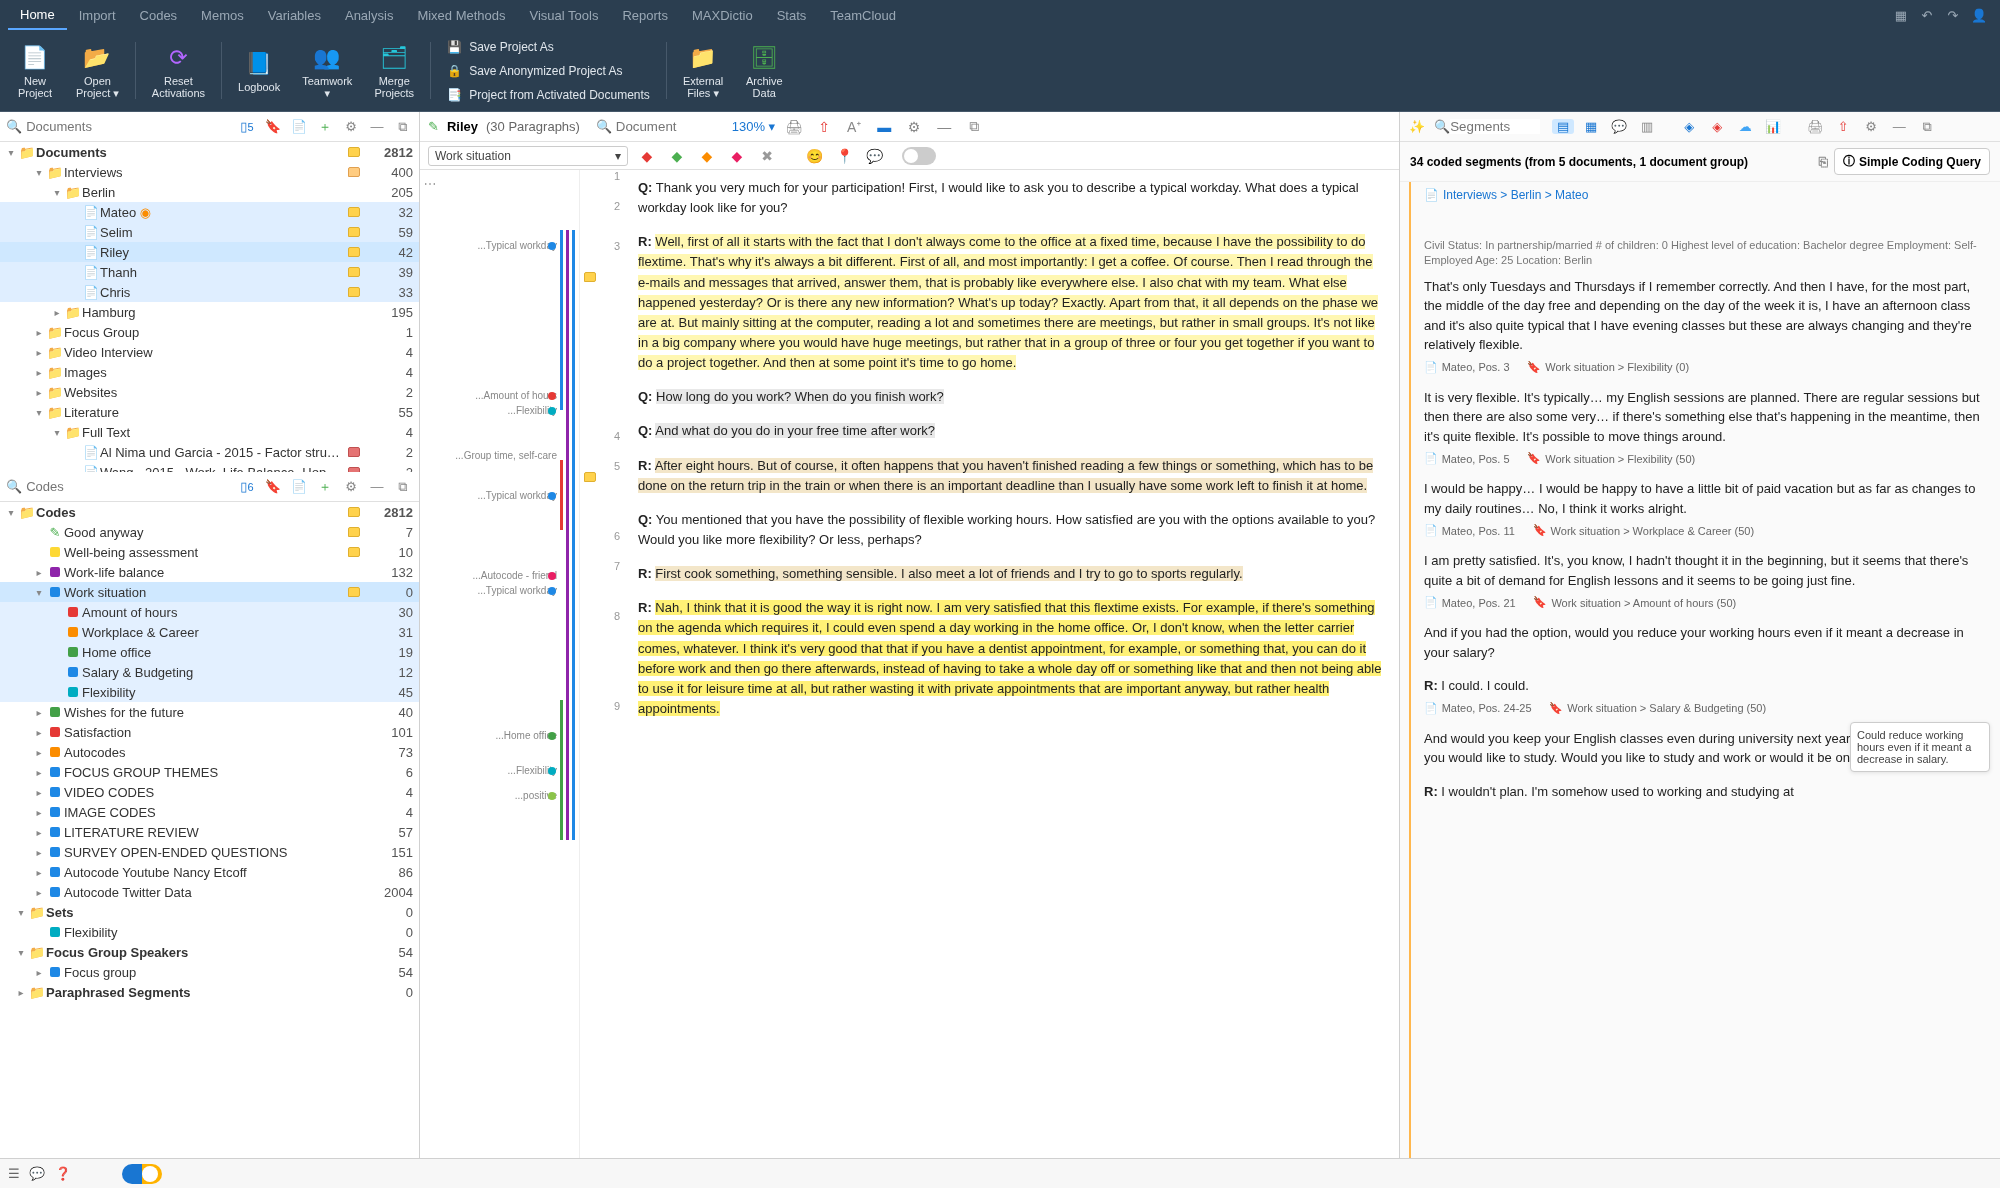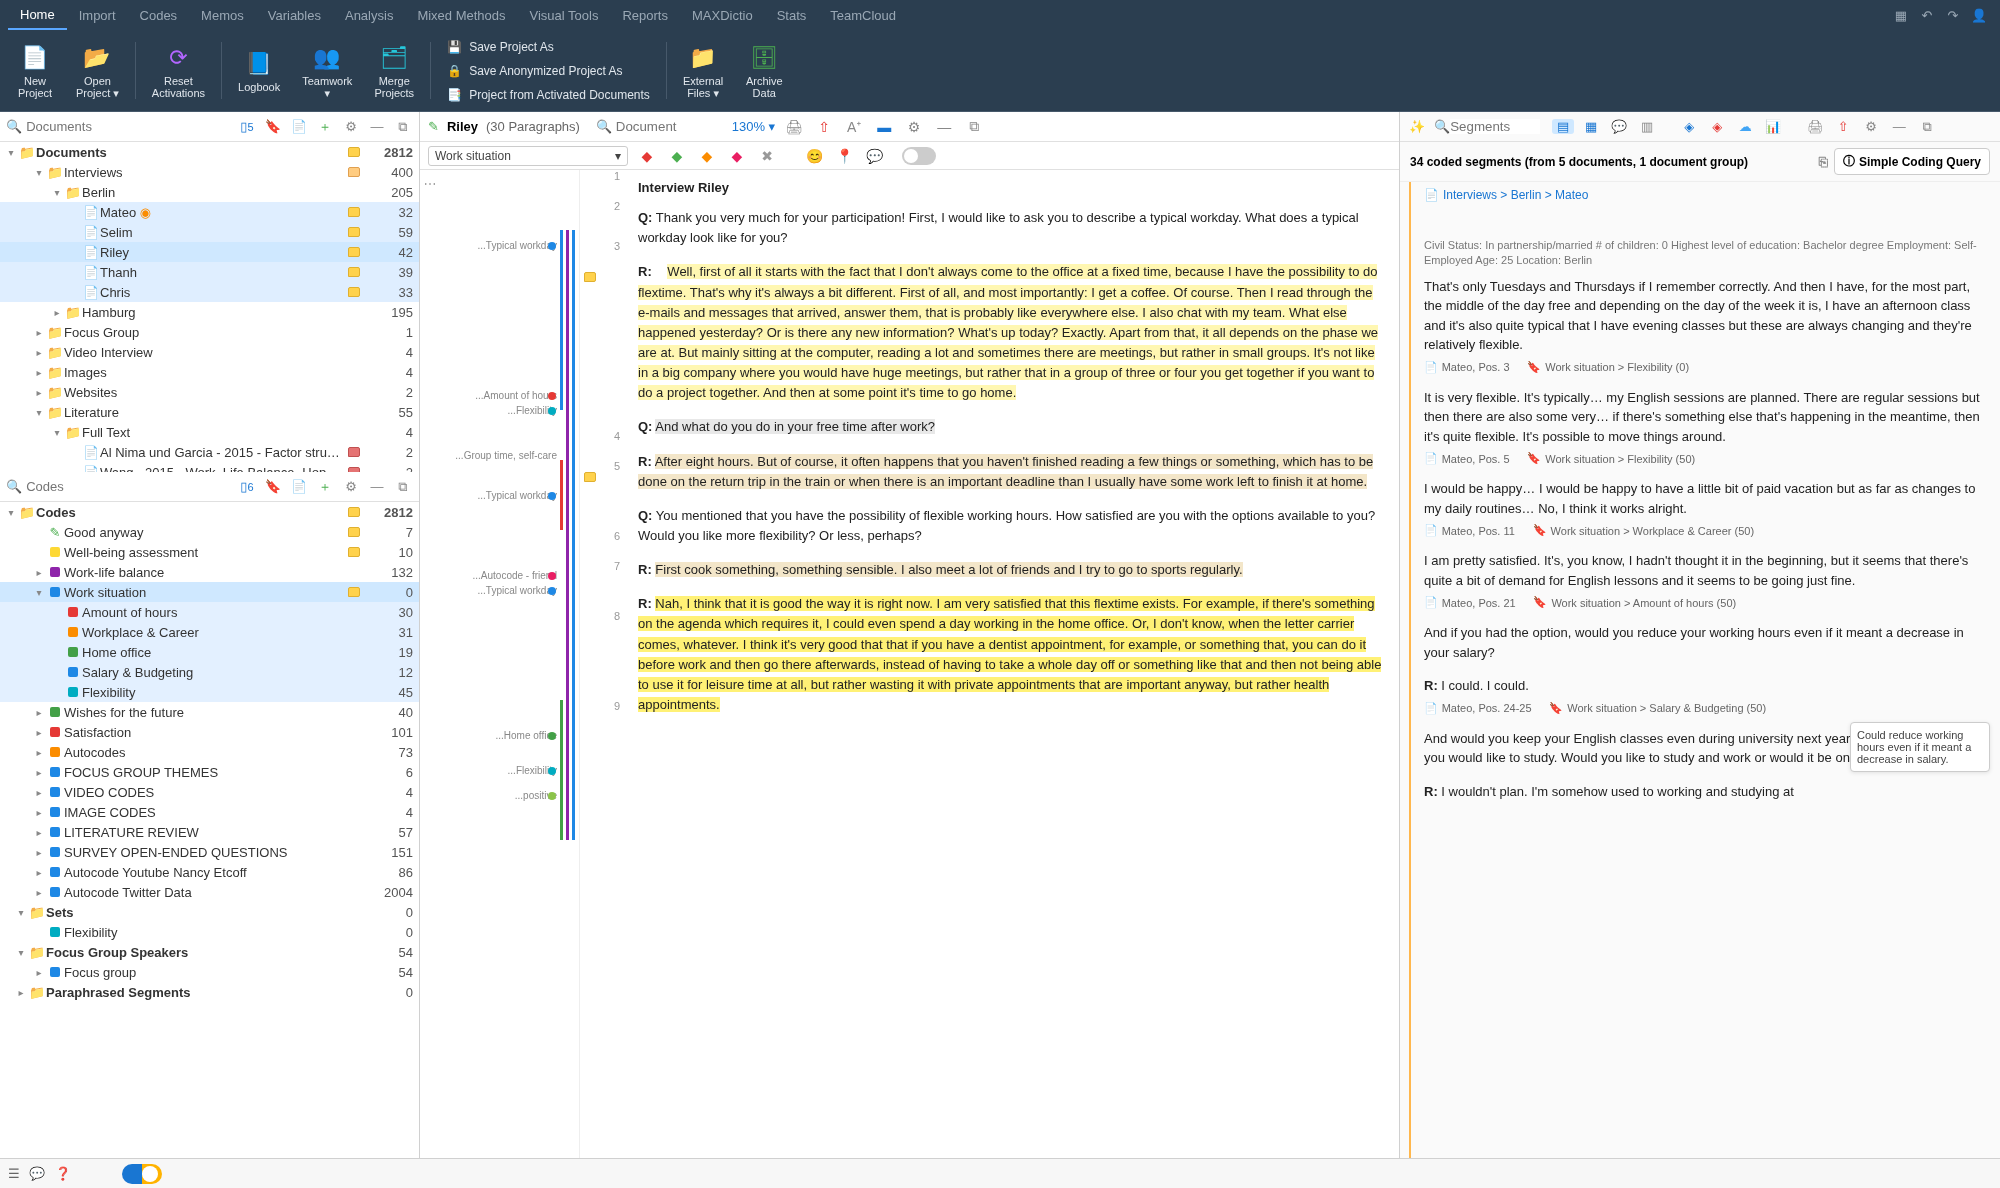--- a/index.html
+++ b/index.html
@@ -76,21 +76,21 @@
 .strip-lbl{position:absolute;right:22px;white-space:nowrap;}
 .strip-dot{position:absolute;width:8px;height:8px;border-radius:50%;}
 .strip-bar{position:absolute;width:3px;}
 .memo-col{width:24px;position:relative;}
 .memo-pin{position:absolute;left:4px;}
 .para-col{width:20px;text-align:right;color:#999;font-size:11px;position:relative;}
 .para-num{position:absolute;right:4px;}
 .text-col{flex:1;padding:8px 14px;line-height:1.55;font-size:13px;color:#222;}
 .text-col p{margin-bottom:14px;}
 .text-col .q{font-weight:600;}
-.hl-y{background:#fff7b2;margin-left:12px;}
+.hl-y{background:#fff7b2;}
 .hl-y2{background:#fff176;}
 .hl-g{background:#e8e8e8;}
 .hl-tan{background:#f3e6c9;}
 .text-col h4{font-weight:700;margin-bottom:10px;}
 
 
 .seg-head{display:flex;align-items:center;height:30px;padding:0 6px;gap:6px;border-bottom:1px solid #e0e0e0;}
 .seg-head .sico{width:22px;text-align:center;color:#888;font-size:13px;}
 .seg-head .search input{border:none;outline:none;width:90px;color:#888;}
 .seg-sub{padding:6px 10px;font-size:12px;font-weight:600;border-bottom:1px solid #eee;display:flex;align-items:center;justify-content:space-between;}
@@ -631,23 +631,23 @@
           <span class="para-num" style="top:30px">2</span>
           <span class="para-num" style="top:70px">3</span>
           <span class="para-num" style="top:260px">4</span>
           <span class="para-num" style="top:290px">5</span>
           <span class="para-num" style="top:360px">6</span>
           <span class="para-num" style="top:390px">7</span>
           <span class="para-num" style="top:440px">8</span>
           <span class="para-num" style="top:530px">9</span>
         </div>
       <div class="text-col" id="text-col">
-          <h4>Interview Riley</h4>
           <p><span class="q">Q:</span> <span class="">Thank you very much for your participation! First, I would like to ask you to describe a typical workday. What does a typical workday look like for you?</span></p>
           <p><span class="q">R:</span> <span class="hl-y">Well, first of all it starts with the fact that I don't always come to the office at a fixed time, because I have the possibility to do flextime. That's why it's always a bit different. First of all, and most importantly: I get a coffee. Of course. Then I read through the e-mails and messages that arrived, answer them, that is probably like everywhere else. I also chat with my team. What else happened yesterday? Or is there any new information? What's up today? Exactly. Apart from that, it all depends on the phase we are at. But mainly sitting at the computer, reading a lot and sometimes there are meetings, but rather in small groups. It's not like in a big company where you would have huge meetings, but rather that in a group of three or four you get together if you want to do a project together. And then at some point it's time to go home.</span></p>
+          <p><span class="q">Q:</span> <span class="hl-g">How long do you work? When do you finish work?</span></p>
           <p><span class="q">Q:</span> <span class="hl-g">And what do you do in your free time after work?</span></p>
           <p><span class="q">R:</span> <span class="hl-tan">After eight hours. But of course, it often happens that you haven't finished reading a few things or something, which has to be done on the return trip in the train or when there is an important deadline than I usually have some work left to finish it at home.</span></p>
           <p><span class="q">Q:</span> <span class="">You mentioned that you have the possibility of flexible working hours. How satisfied are you with the options available to you? Would you like more flexibility? Or less, perhaps?</span></p>
           <p><span class="q">R:</span> <span class="hl-tan">First cook something, something sensible. I also meet a lot of friends and I try to go to sports regularly.</span></p>
           <p><span class="q">R:</span> <span class="hl-y2">Nah, I think that it is good the way it is right now. I am very satisfied that this flextime exists. For example, if there's something on the agenda which requires it, I could even spend a day working in the home office. Or, I don't know, when the letter carrier comes, whatever. I think it's very good that that if you have a dentist appointment, for example, or something that, you can do it before work and then go there afterwards, instead of having to take a whole day off or something like that and then not being able to use it for leisure time at all, but rather wasting it with private appointments that are important anyway, but rather health appointments.</span></p>
         </div>
     </div>
   </div>
 
   <div class="col-right" style="position:relative">

